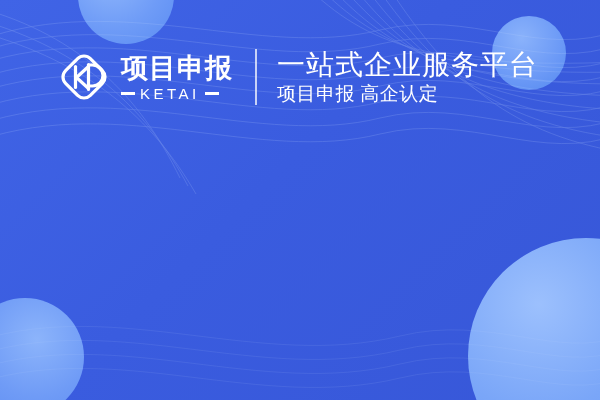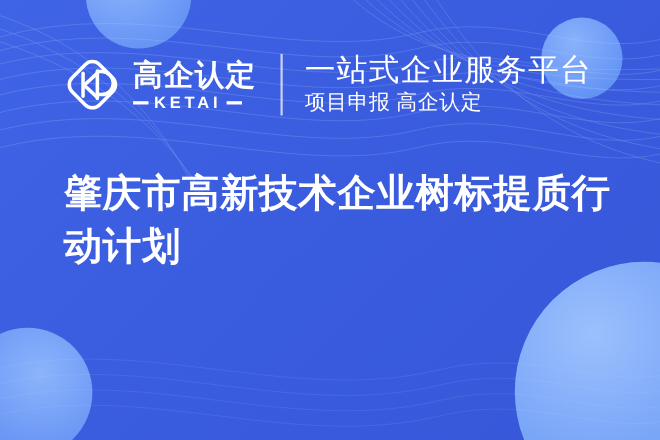--- a/index.html
+++ b/index.html
@@ -81,41 +81,41 @@
     margin-top:3px;
     gap:5px;
   }
   .logo-dash {
     width:14px; height:3px;
     background:#ffffff;
     flex:0 0 auto;
   }
   #logo-latin-name {
     font-size:15px;
-    font-weight:bold;
+    font-weight:normal;
     color:#ffffff;
     letter-spacing:3.5px;
     line-height:16px;
     white-space:nowrap;
   }
 
   #header-divider {
     width:2px; height:56px;
     background:rgba(255,255,255,.72);
     margin:0 20px 0 22px;
     flex:0 0 auto;
   }
 
   #tagline-block {
     display:flex; flex-direction:column;
     justify-content:center;
     height:58px;
   }
   #tagline-primary {
-    font-family:Liberation Serif, serif;
+    font-family:Liberation Sans, sans-serif;
     font-size:28px;
     line-height:32px;
     color:#ffffff;
     letter-spacing:1px;
     white-space:nowrap;
   }
   #tagline-secondary {
     font-family:"Liberation Serif","DejaVu Serif",serif;
     font-size:19px;
     line-height:22px;
@@ -189,32 +189,31 @@
       </g>
 
       <path d="M17.5 15.5 L17.5 36.5" fill="none" stroke="#ffffff" stroke-width="3.2" stroke-linecap="round"></path>
       <path d="M30.5 15.5 L18.5 26.5 L30.5 37.5" fill="none" stroke="#ffffff" stroke-width="3.2" stroke-linecap="round" stroke-linejoin="round"></path>
 
       <path d="M30.5 13.5 L30.5 38.5" fill="none" stroke="#ffffff" stroke-width="3.2" stroke-linecap="round"></path>
       <path d="M30.5 14 L34.5 14 A10.5 10.5 0 0 1 34.5 35 L30.5 35" fill="none" stroke="#ffffff" stroke-width="3.2" stroke-linejoin="round"></path>
     </svg>
 
     <div id="logo-wordmark">
-      <div id="logo-company-name">高企认定</div>
+      <div id="logo-company-name">项目申报</div>
       <div id="logo-latin-row">
         <span class="logo-dash"></span>
         <span id="logo-latin-name">KETAI</span>
         <span class="logo-dash"></span>
       </div>
     </div>
 
     <div id="header-divider"></div>
 
     <div id="tagline-block">
       <div id="tagline-primary">一站式企业服务平台</div>
       <div id="tagline-secondary">项目申报 高企认定</div>
     </div>
 
   </div>
 
-  <div id="main-title">肇庆市高新技术企业树标提质行动计划</div>
 
 </div>
 
 </body></html>

